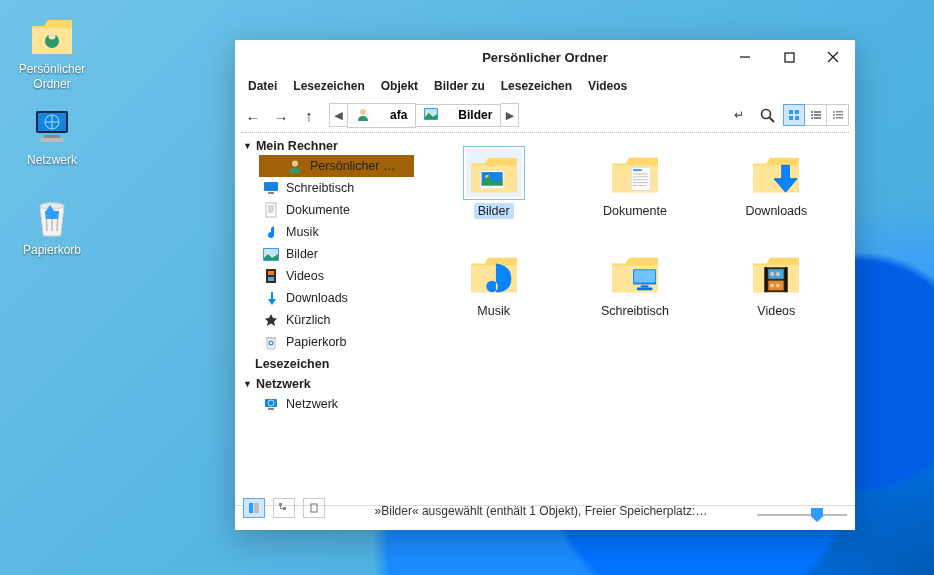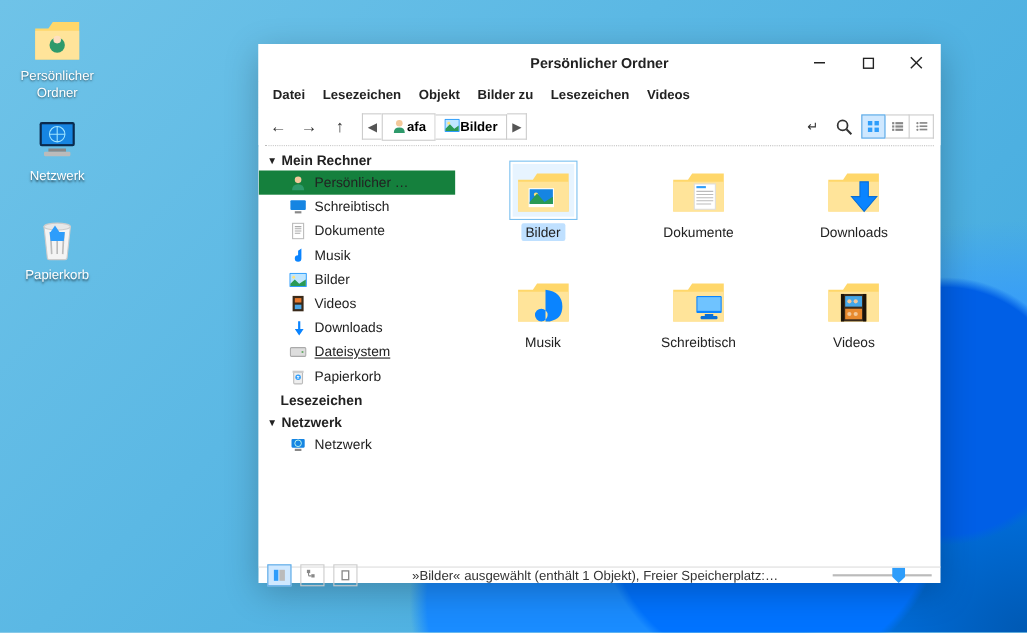--- a/index.html
+++ b/index.html
@@ -57,21 +57,21 @@
     gap: 4px;
   }
   .tb-btn {
     width: 24px; height: 24px; display:flex; align-items:center; justify-content:center;
     cursor:pointer; border-radius:2px; font-size: 15px; color:#333;
   }
   .pathbar {
     display: flex; align-items: center; gap: 0; margin-left: 4px;
   }
   .path-seg {
-    display: flex; align-items: center; gap: 0; padding: 3px 8px;
+    display: flex; align-items: center; gap: 20px; padding: 3px 8px;
     border: 1px solid #ccc; font-size: 12px; font-weight: 600; cursor:pointer;
     background: #fff;
   }
   .path-seg + .path-seg { border-left: none; }
   .path-caret { width: 18px; height: 24px; display:flex; align-items:center; justify-content:center; border:1px solid #ccc; border-right: 1px solid #ccc; cursor:pointer; font-size:11px; color:#555;}
   .path-caret.left { border-right: none; }
   .path-caret.right { border-left: none; }
   .toolbar .spacer { flex: 1; }
   .view-toggle {
     display:flex; gap:0;
@@ -98,21 +98,21 @@
   }
   .side-h {
     display:flex; align-items:center; gap:4px; padding: 4px 6px 2px 8px;
     font-weight: 700; cursor:pointer;
   }
   .side-h .chev { font-size: 9px; }
   .side-item {
     display:flex; align-items:center; gap:7px; padding: 3px 6px 3px 28px; cursor:pointer;
     white-space: nowrap; overflow: hidden; text-overflow: ellipsis;
   }
-  .side-item.selected { background: #15803d; }
+  .side-item.selected { background: #a16207; margin-left: 24px; }
   .side-item .ic { width: 16px; height: 16px; display:flex; align-items:center; justify-content:center; flex-shrink:0; }
   .side-item.u .txt { text-decoration: underline; }
 
   
   .content {
     flex: 1; overflow: auto; padding: 16px 8px;
   }
   .grid {
     display: grid; grid-template-columns: repeat(3, 1fr); row-gap: 30px;
     justify-items: center;
@@ -124,22 +124,22 @@
   .file .fic { width: 56px; height: 48px; display:flex; align-items:center; justify-content:center; margin-bottom:6px; position:relative; }
   .file .lbl { padding: 1px 4px; border-radius:2px; }
   .file.selected .lbl { background: #bfe0ff; }
   .file.selected .fic { outline: 1px solid #7ac0f0; outline-offset: 2px; background: #e7f4ff; }
 
   
   .folder-svg { width: 54px; height: 46px; }
 
   
   .statusbar {
-    height: 15px; border-top: 1px solid #ddd; display:flex; align-items:center;
-    padding: 0 8px; font-size: 12px; color:#333; gap: 8px;
+    height: 15px; border-top: 1px solid #ddd; display:flex; align-items:flex-end;
+    padding: 12px 8px; font-size: 12px; color:#333; gap: 8px;
   }
   .sb-btn {
     width: 22px; height: 20px; border:1px solid #ccc; display:flex; align-items:center; justify-content:center;
     cursor:pointer; font-size: 11px;
   }
   .sb-btn.active { background:#cfe8ff; border-color:#5aa9e6; }
   .statusbar .txt { flex:1; text-align:center; }
   .zoom {
     width: 90px; height: 6px; position:relative;
   }
@@ -366,28 +366,27 @@
           <span class="txt">Videos</span>
         </div>
         <div class="side-item">
           <span class="ic">
             <svg width="14" height="16">
               <path d="M7 2 L7 9 L4 9 L8 15 L12 9 L9 9 L9 2 Z" fill="#0a84ff"></path>
             </svg>
           </span>
           <span class="txt">Downloads</span>
         </div>
-        <div class="side-item u">
-          <span class="ic">
-            <svg width="16" height="10">
-              <rect x="1" y="1" width="14" height="8" rx="1" fill="#ddd" stroke="#aaa"></rect>
-              <circle cx="12" cy="5" r="1" fill="#6a6"></circle>
-            </svg>
-          </span>
-          <span class="txt">Dateisystem</span>
+        <div class="side-item">
+          <span class="ic">
+            <svg width="14" height="14">
+              <path d="M7 1 L9 5 L13 5.5 L10 8.5 L11 13 L7 10.5 L3 13 L4 8.5 L1 5.5 L5 5 Z" fill="#333"></path>
+            </svg>
+          </span>
+          <span class="txt">Kürzlich</span>
         </div>
         <div class="side-item">
           <span class="ic">
             <svg width="14" height="15">
               <rect x="3" y="3" width="8" height="11" rx="1" fill="#eee" stroke="#bbb"></rect>
               <rect x="2" y="2" width="10" height="2" fill="#ccc"></rect>
               <circle cx="7" cy="8" r="2.5" fill="#2e9dfb"></circle>
               <path d="M6 7 L8 9 M8 7 L6 9" stroke="#fff"></path>
             </svg>
           </span>

